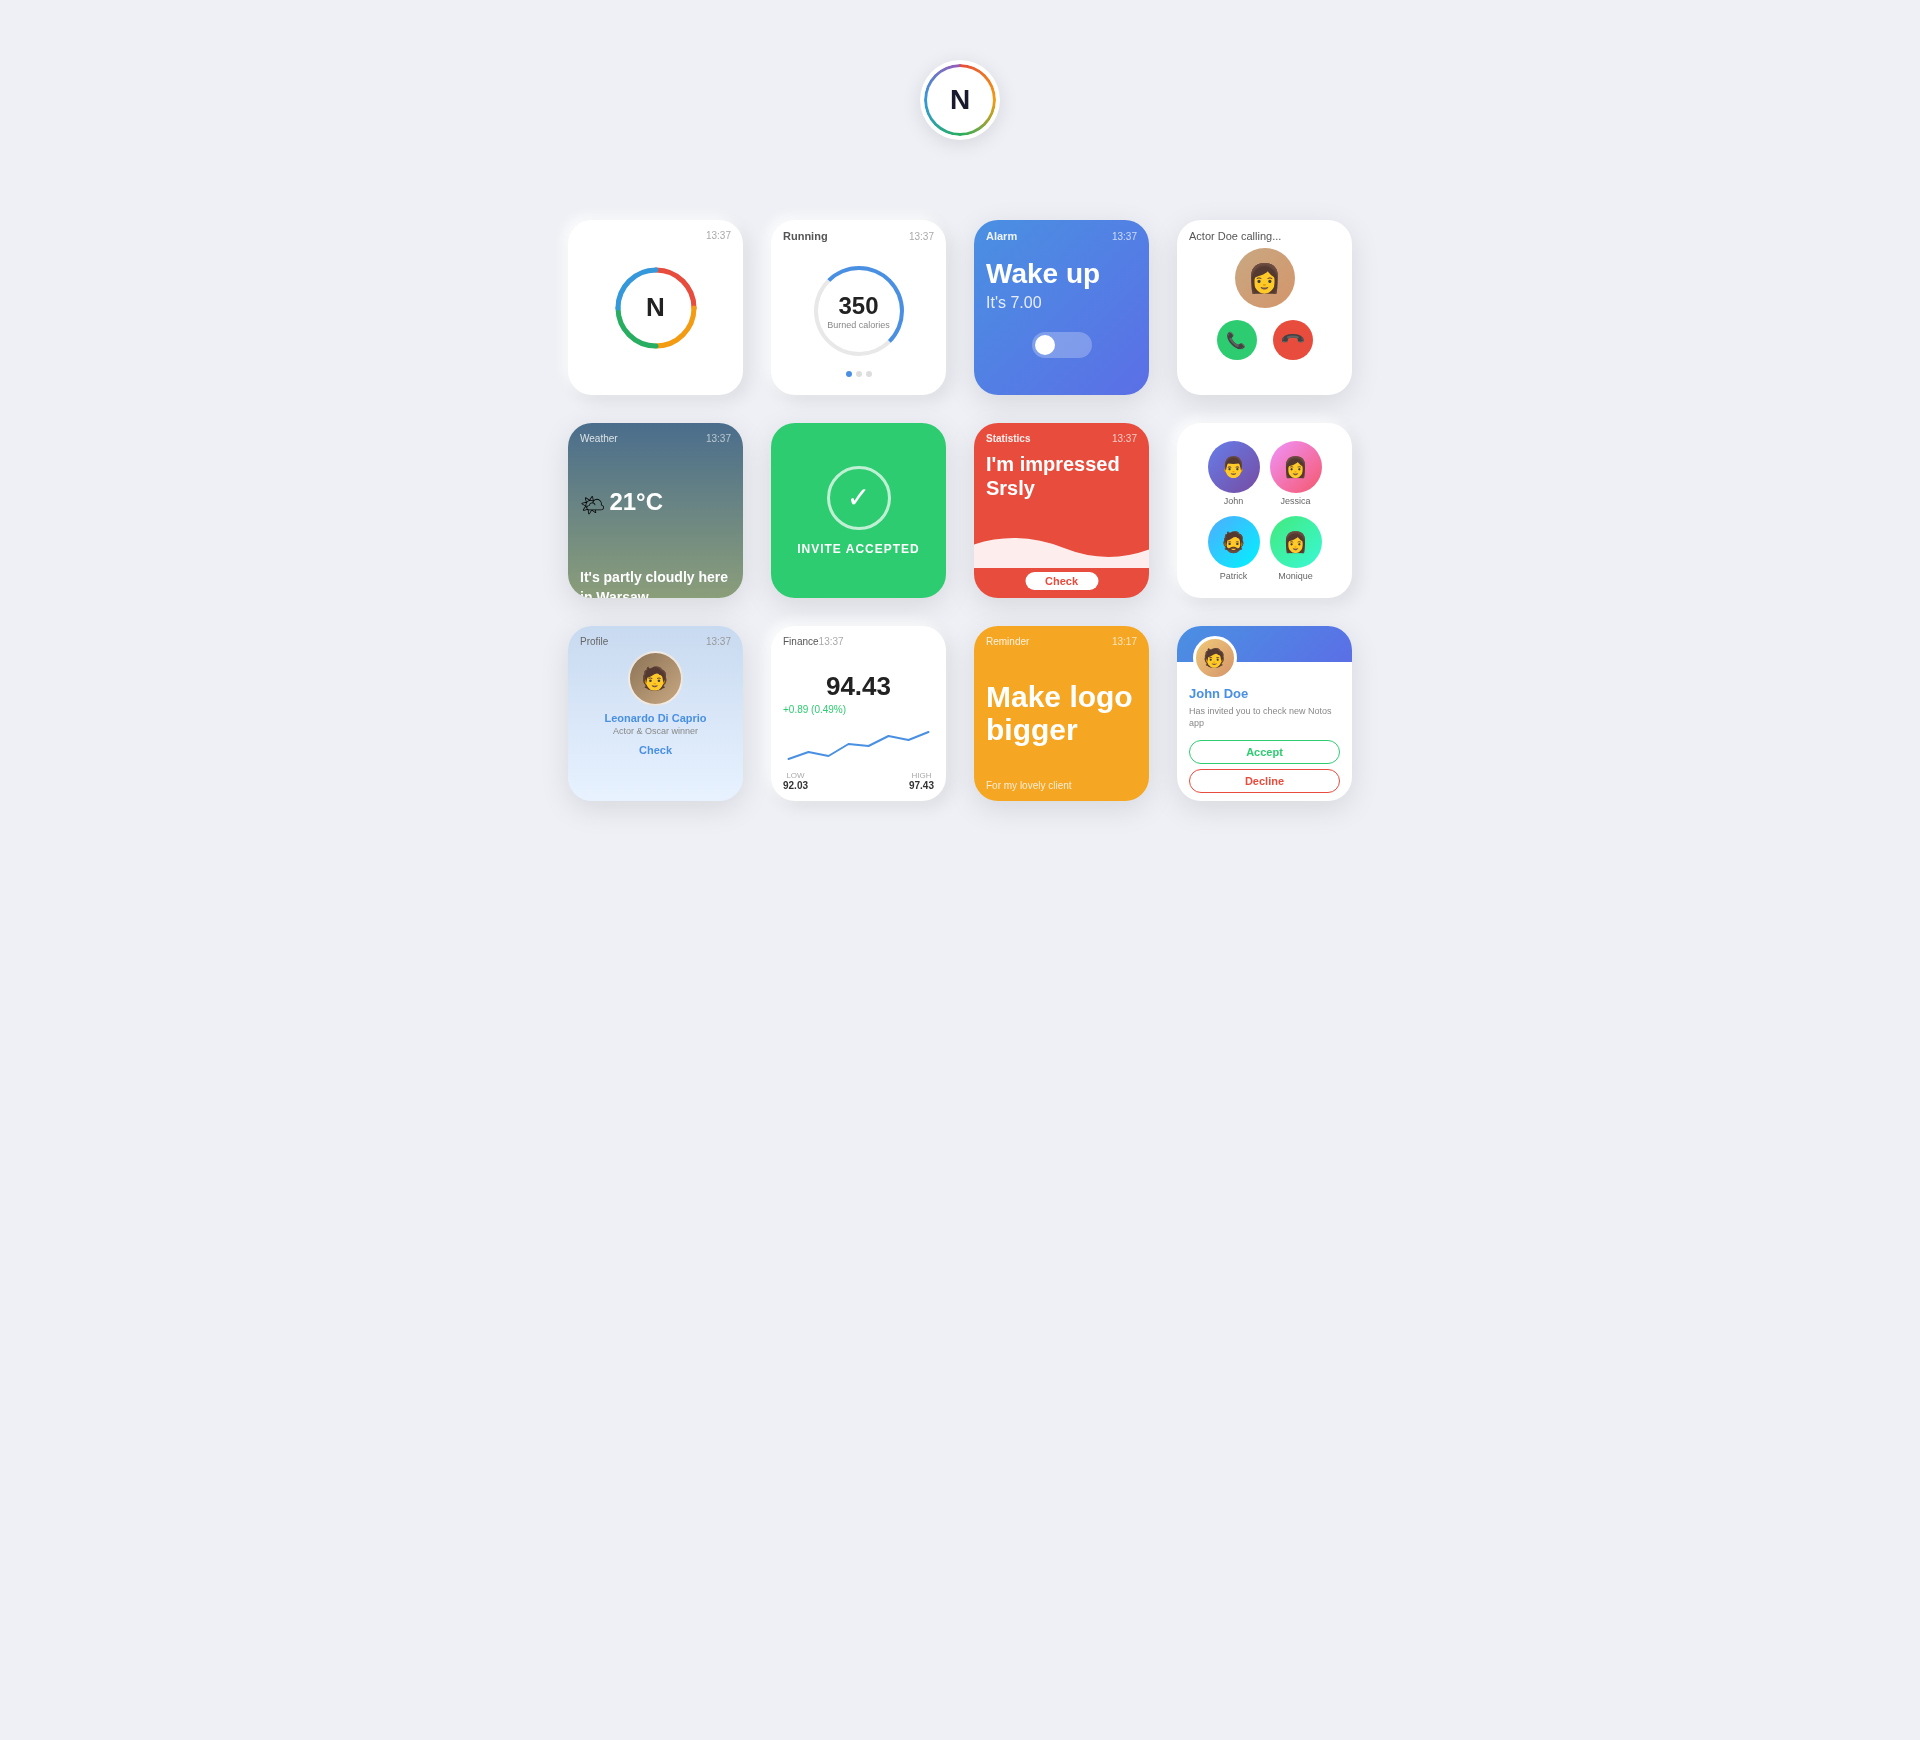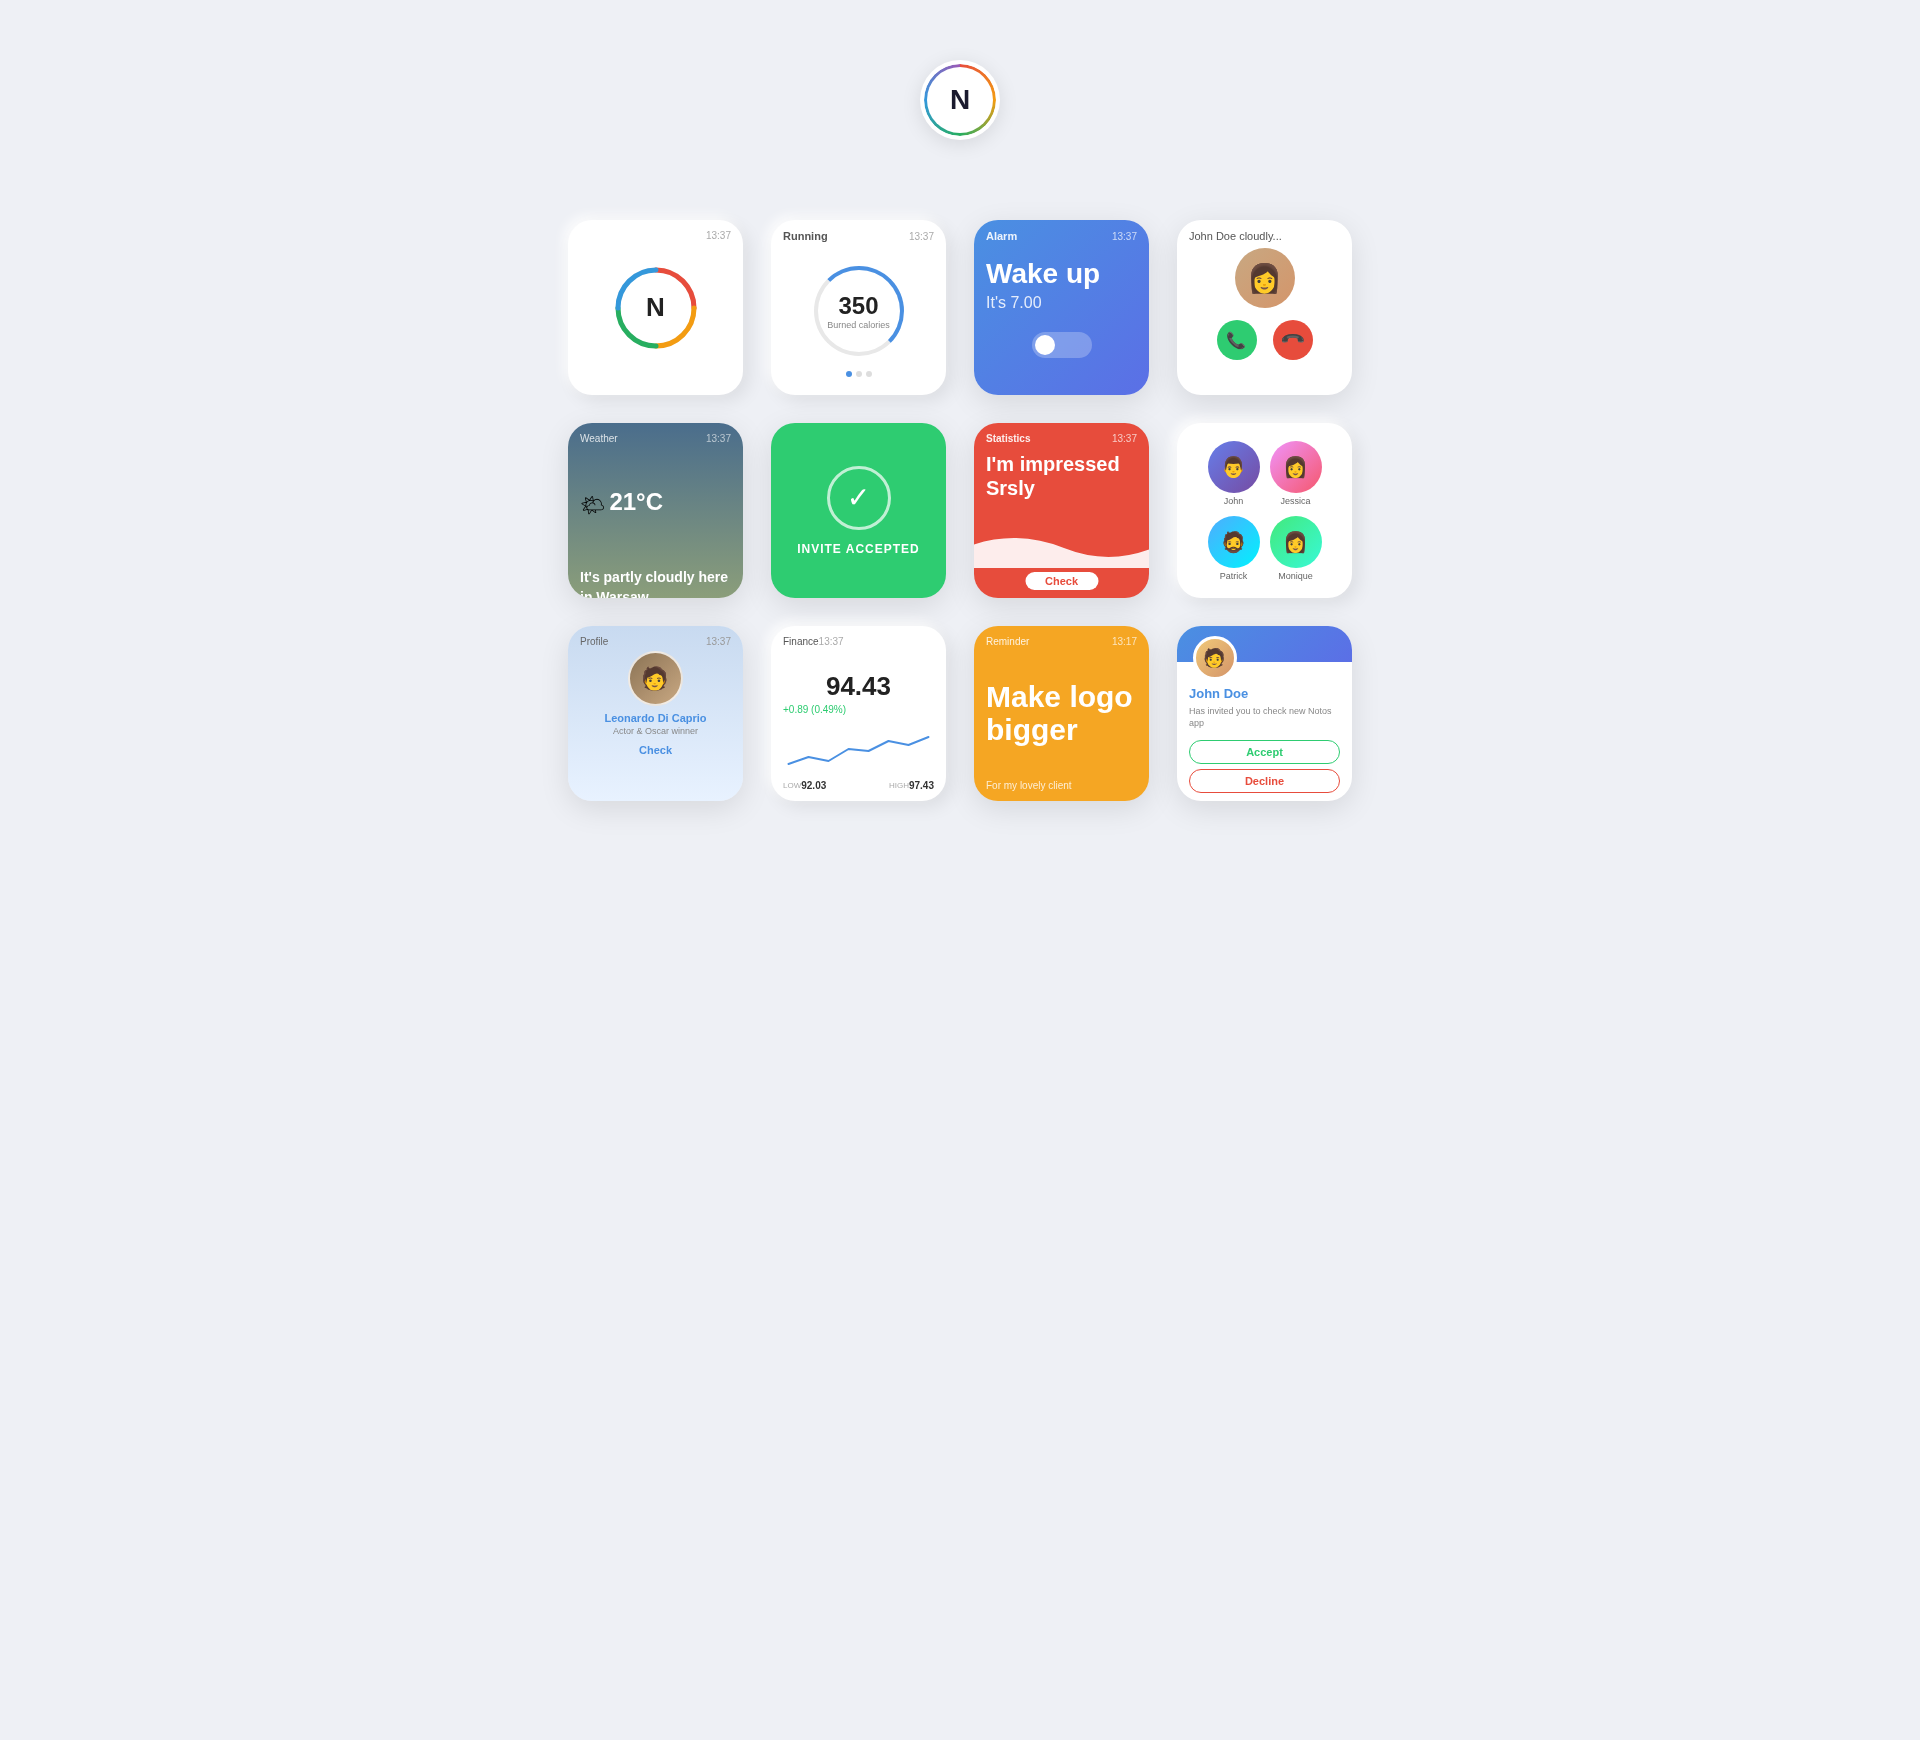--- a/index.html
+++ b/index.html
@@ -192,21 +192,21 @@
     
     .card10 { display: flex; flex-direction: column; padding: 10px 12px; }
     .card10-header { display: flex; justify-content: flex-start; margin-bottom: 20px; }
     .card10-label { font-size: 10px; color: #555; }
     .card10-ts { font-size: 10px; color: #aaa; }
     .card10-price { font-size: 26px; font-weight: 800; color: #222; text-align: center; margin: 4px 0 2px; }
     .card10-change { font-size: 10px; color: #2ecc71; text-align: left; margin-bottom: 6px; }
     .card10-chart-wrap { flex: 1; display: flex; align-items: center; justify-content: center; }
     .card10-chart { width: 100%; height: 40px; }
     .card10-range { display: flex; justify-content: space-between; margin-top: 4px; }
-    .range-item { display: flex; align-items: center; }
+    .range-item { display: flex; flex-direction: column; align-items: center; }
     .range-label { font-size: 8px; color: #aaa; text-transform: uppercase; }
     .range-val { font-size: 10px; color: #333; font-weight: 600; }
 
     
     .card11 { display: flex; flex-direction: column; padding: 10px 12px; }
     .card11-label { font-size: 10px; color: rgba(255,255,255,0.85); margin-bottom: 4px; }
     .card11-ts { position: absolute; top: 10px; right: 12px; font-size: 10px; color: rgba(255,255,255,0.7); }
     .card11-title { font-size: 30px; font-weight: 900; color: white; line-height: 1.1; margin-bottom: 6px; flex: 1; display: flex; align-items: center; }
     .card11-sub { font-size: 10px; color: rgba(255,255,255,0.8); }
 
@@ -275,21 +275,21 @@
     <div class="card3-title">Wake up</div>
     <div class="card3-sub">It's 7.00</div>
     <div class="card3-toggle-wrap">
       <div class="toggle-track">
         <div class="toggle-knob"></div>
       </div>
     </div>
   </div>
 
   <div class="card card4">
-    <div class="card4-header">John Doe cloudly...</div>
+    <div class="card4-header">Actor Doe calling...</div>
     <div class="card4-avatar-wrap">
       <div class="avatar-caller">
         <span style="font-size:28px;">👩</span>
       </div>
     </div>
     <div class="card4-buttons">
       <div class="btn-accept">
         <span class="phone-icon">📞</span>
       </div>
       <div class="btn-decline">

